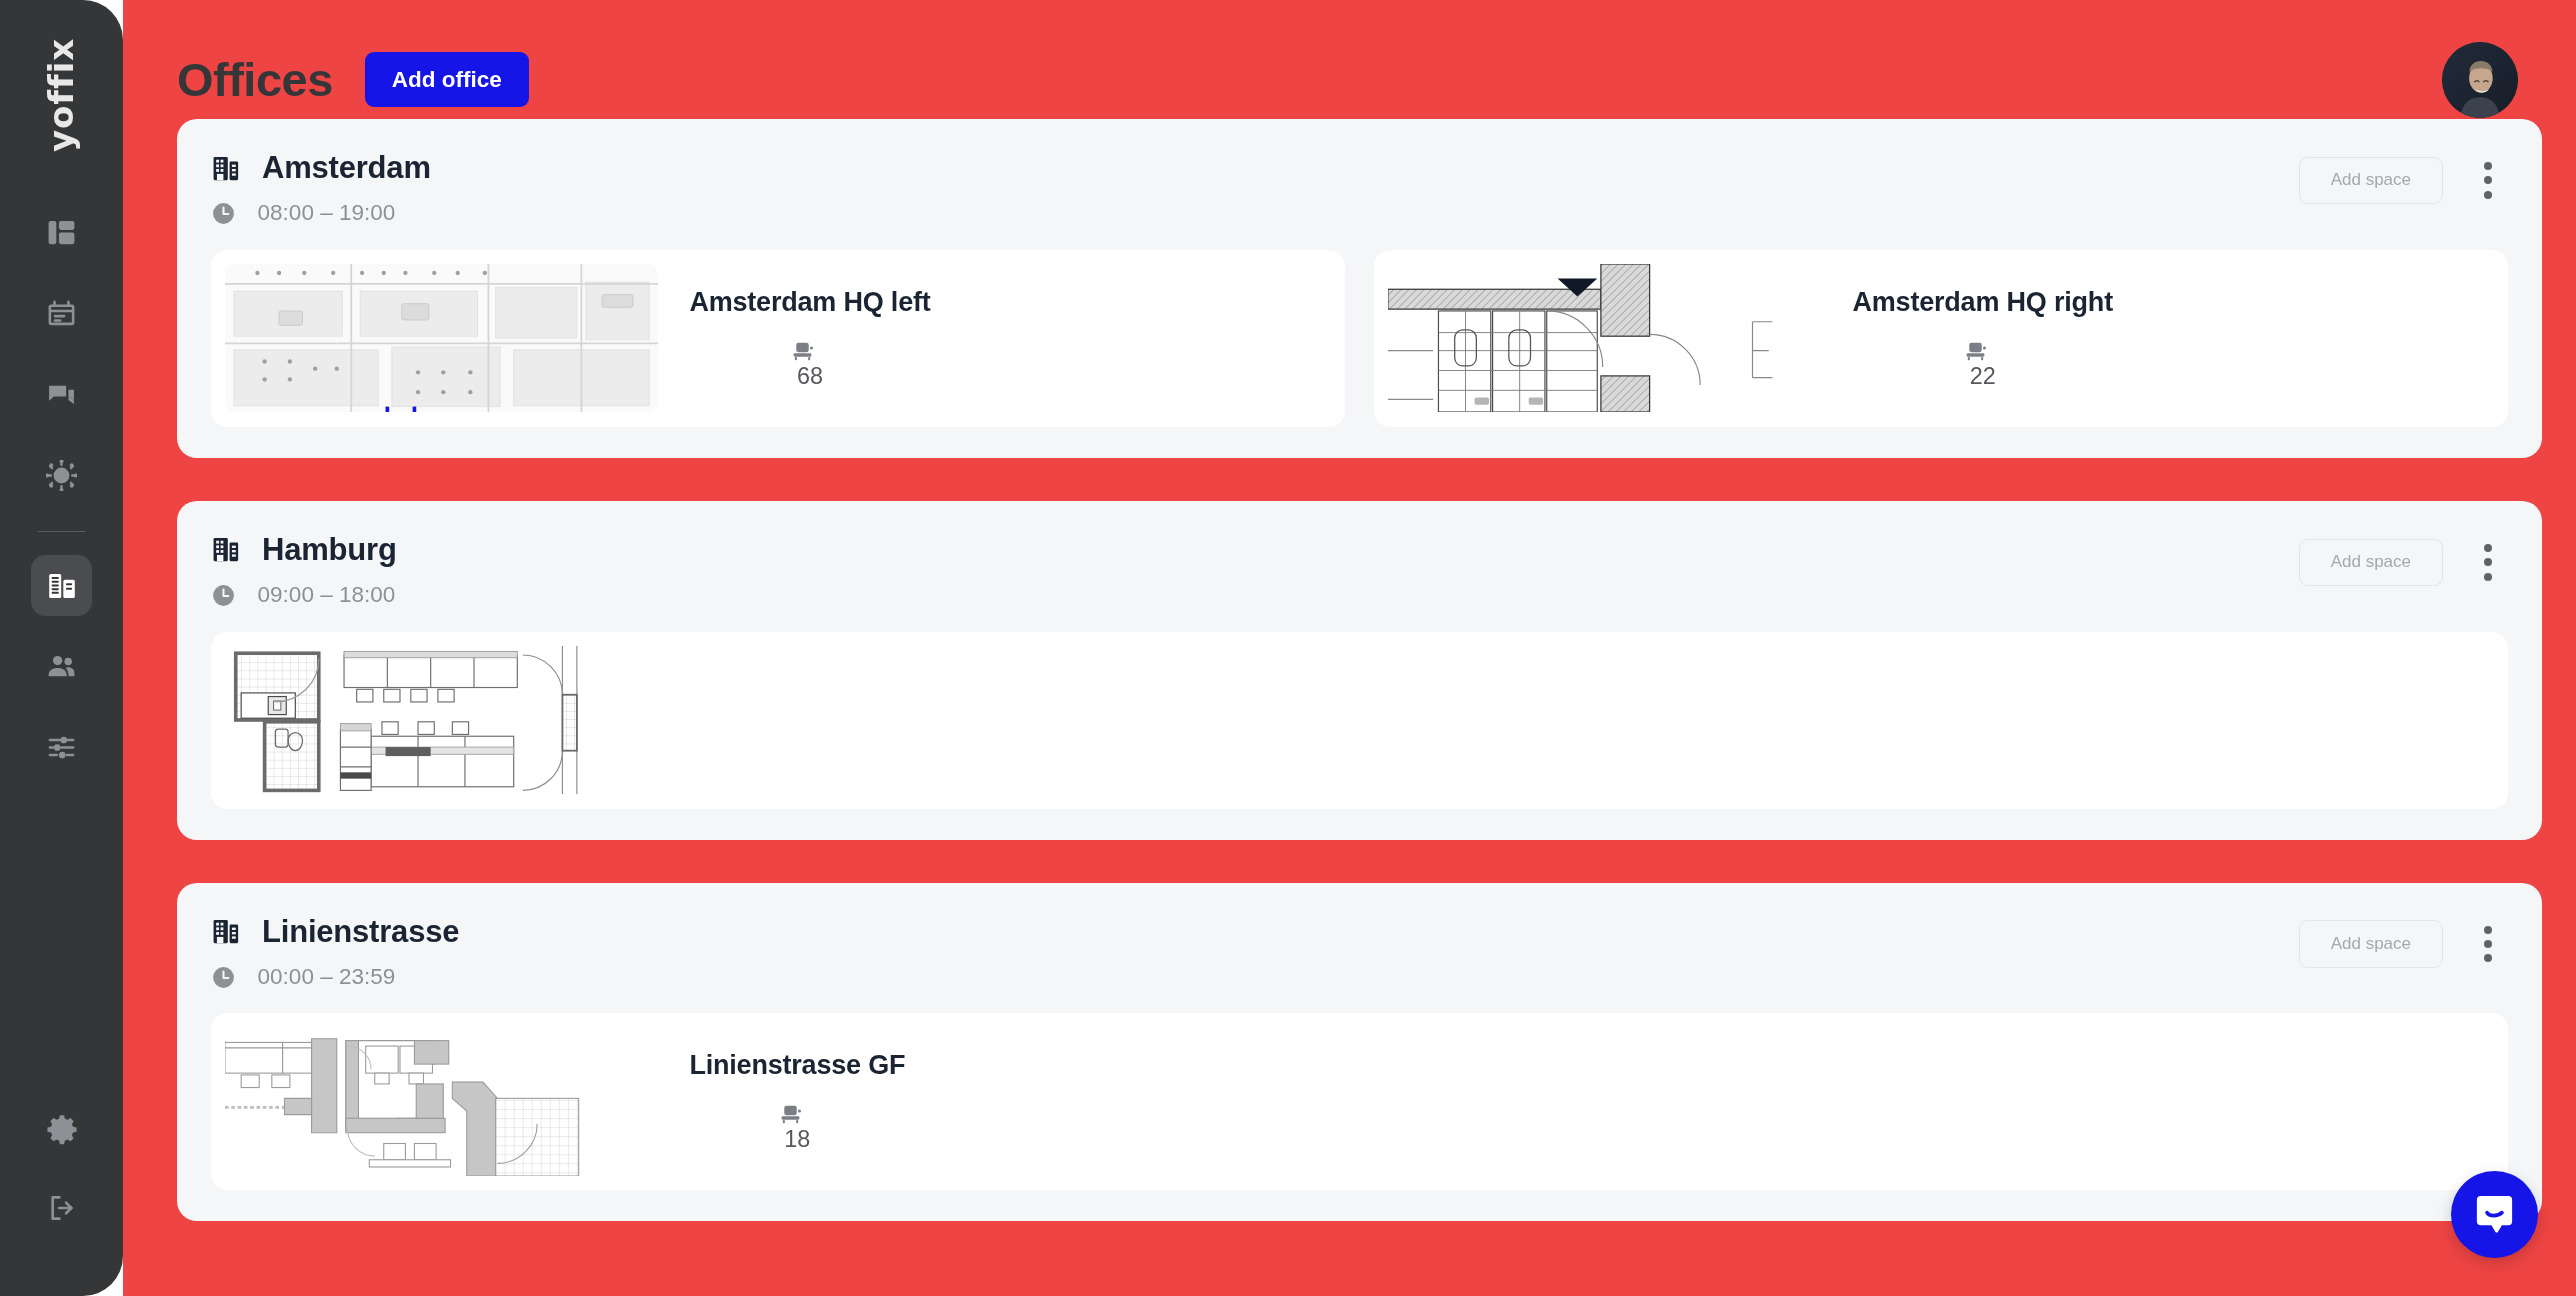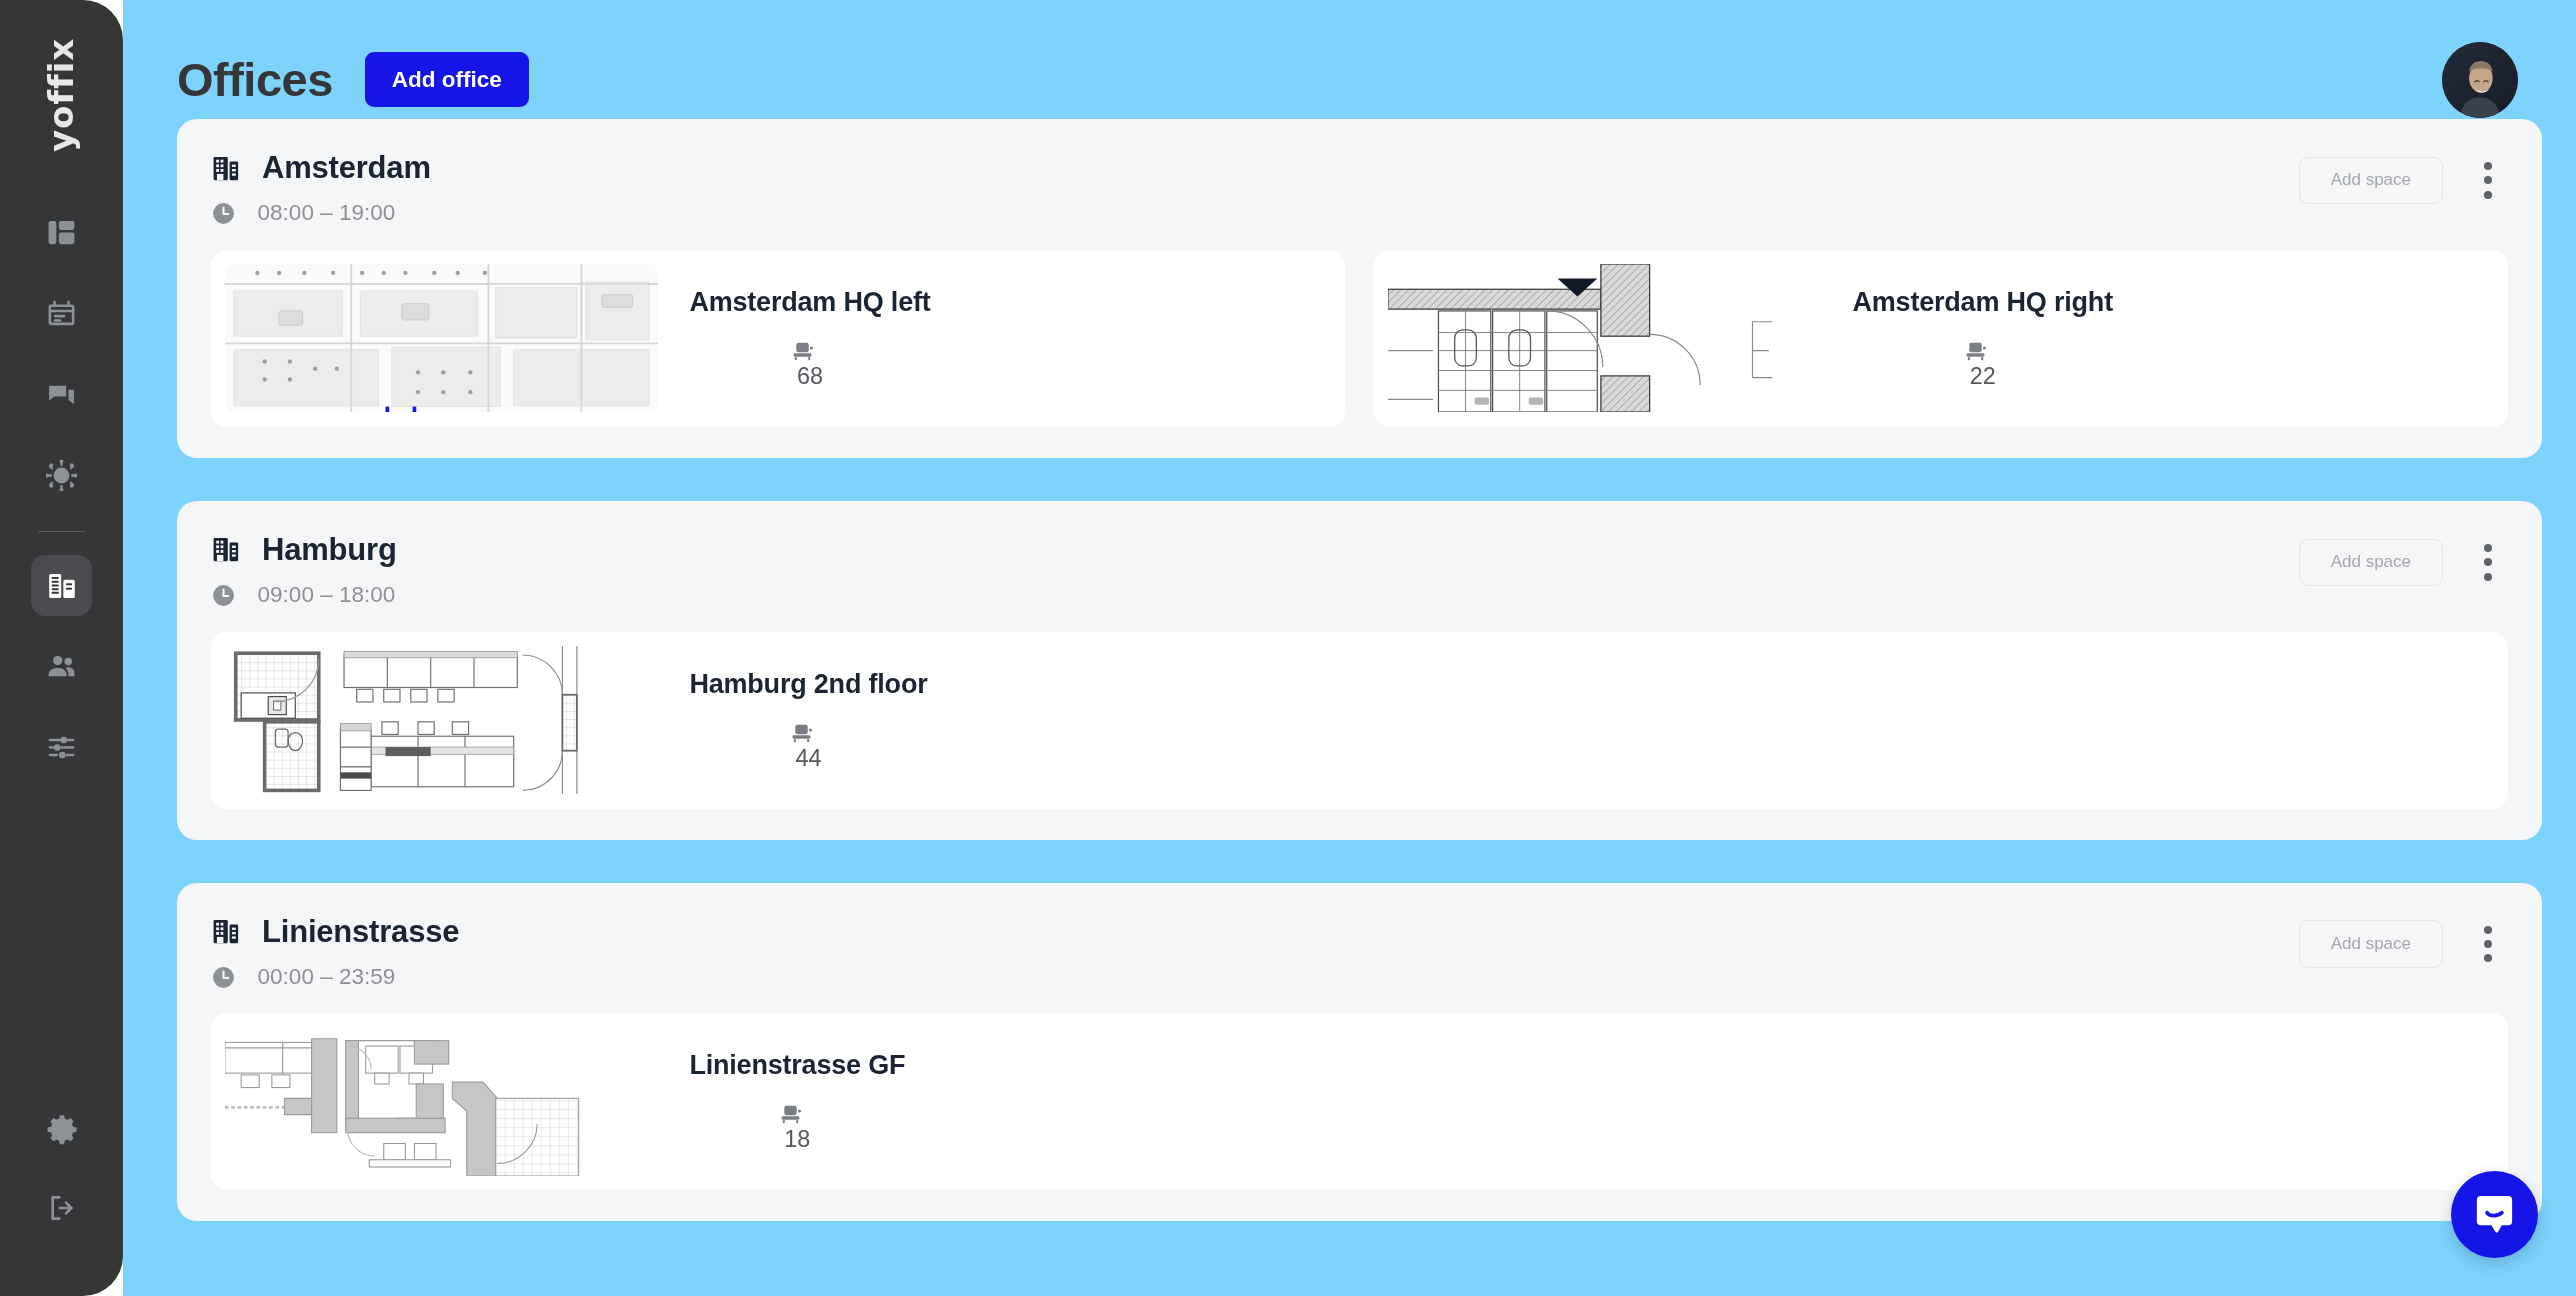--- a/index.html
+++ b/index.html
@@ -46,21 +46,21 @@
   .nav-item.active .ic { fill: #ffffff; }
   .nav-divider { width: 47px; height: 0.9px; background: #5a5c5f; margin: 5.4px 0 23.4px; }
   .nav-spacer { flex: 1; }
   .nav-bottom { display: flex; flex-direction: column; align-items: center; width: 100%; padding-bottom: 40px; }
   .nav-bottom .nav-item { margin-bottom: 18px; }
 
   
   .main {
     position: absolute; left: 123px; top: 0;
     width: 2453px; height: 1296px;
-    background: #7dd3fc;
+    background: #ef4444;
     overflow: hidden;
   }
   .header {
     display: flex; align-items: center;
     padding: 40px 58px 0 54px;
     height: 119px;
   }
   .page-title {
     font-size: 47px; font-weight: 700; color: #343638;
     letter-spacing: -0.5px;
@@ -619,37 +619,20 @@
                 <rect x="128" y="86" width="34" height="8" fill="#d6d6d6" stroke="#9a9a9a" stroke-width="1"></rect>
                 <rect x="128" y="140" width="34" height="7" fill="#4a4a4a"></rect>
                 <g fill="none" stroke="#8c8c8c" stroke-width="1.3">
                   <path d="M330 10 A44 44 0 0 1 374 54"></path>
                   <path d="M330 160 A44 44 0 0 0 374 116"></path>
                   <path d="M374 0v164M390 0v164"></path>
                 </g>
                 <rect x="374" y="54" width="16" height="62" fill="url(#tileH)" stroke="#6b6b6b" stroke-width="2"></rect>
               </svg>
             </div>
-            <div class="space-info">
-              <div class="space-title">Hamburg 2nd floor</div>
-              <div class="space-cap-row">
-                <span class="seat-icon">
-                  <svg width="25" height="25" viewBox="0 0 24 24">
-                      <g fill="#7b7f85">
-                    <rect x="6" y="4.6" width="12" height="9" rx="2"></rect>
-                    <rect x="3.4" y="14.6" width="17.2" height="3.4" rx="1.4"></rect>
-                    <rect x="4.6" y="18.2" width="2" height="3.2" rx="0.8"></rect>
-                    <rect x="17.4" y="18.2" width="2" height="3.2" rx="0.8"></rect>
-                    <circle cx="20.6" cy="9.6" r="1.5"></circle>
-                  </g>
-                    </svg>
-                </span>
-                <span class="space-cap">44</span>
-              </div>
-            </div>
           </div>
         </div>
       </section>
 
       <section class="office-panel">
         <div class="office-head">
           <div class="office-head-left">
             <div class="office-name-row">
               <span class="bld-icon">
                 <svg width="31" height="31" viewBox="0 0 24 24">

